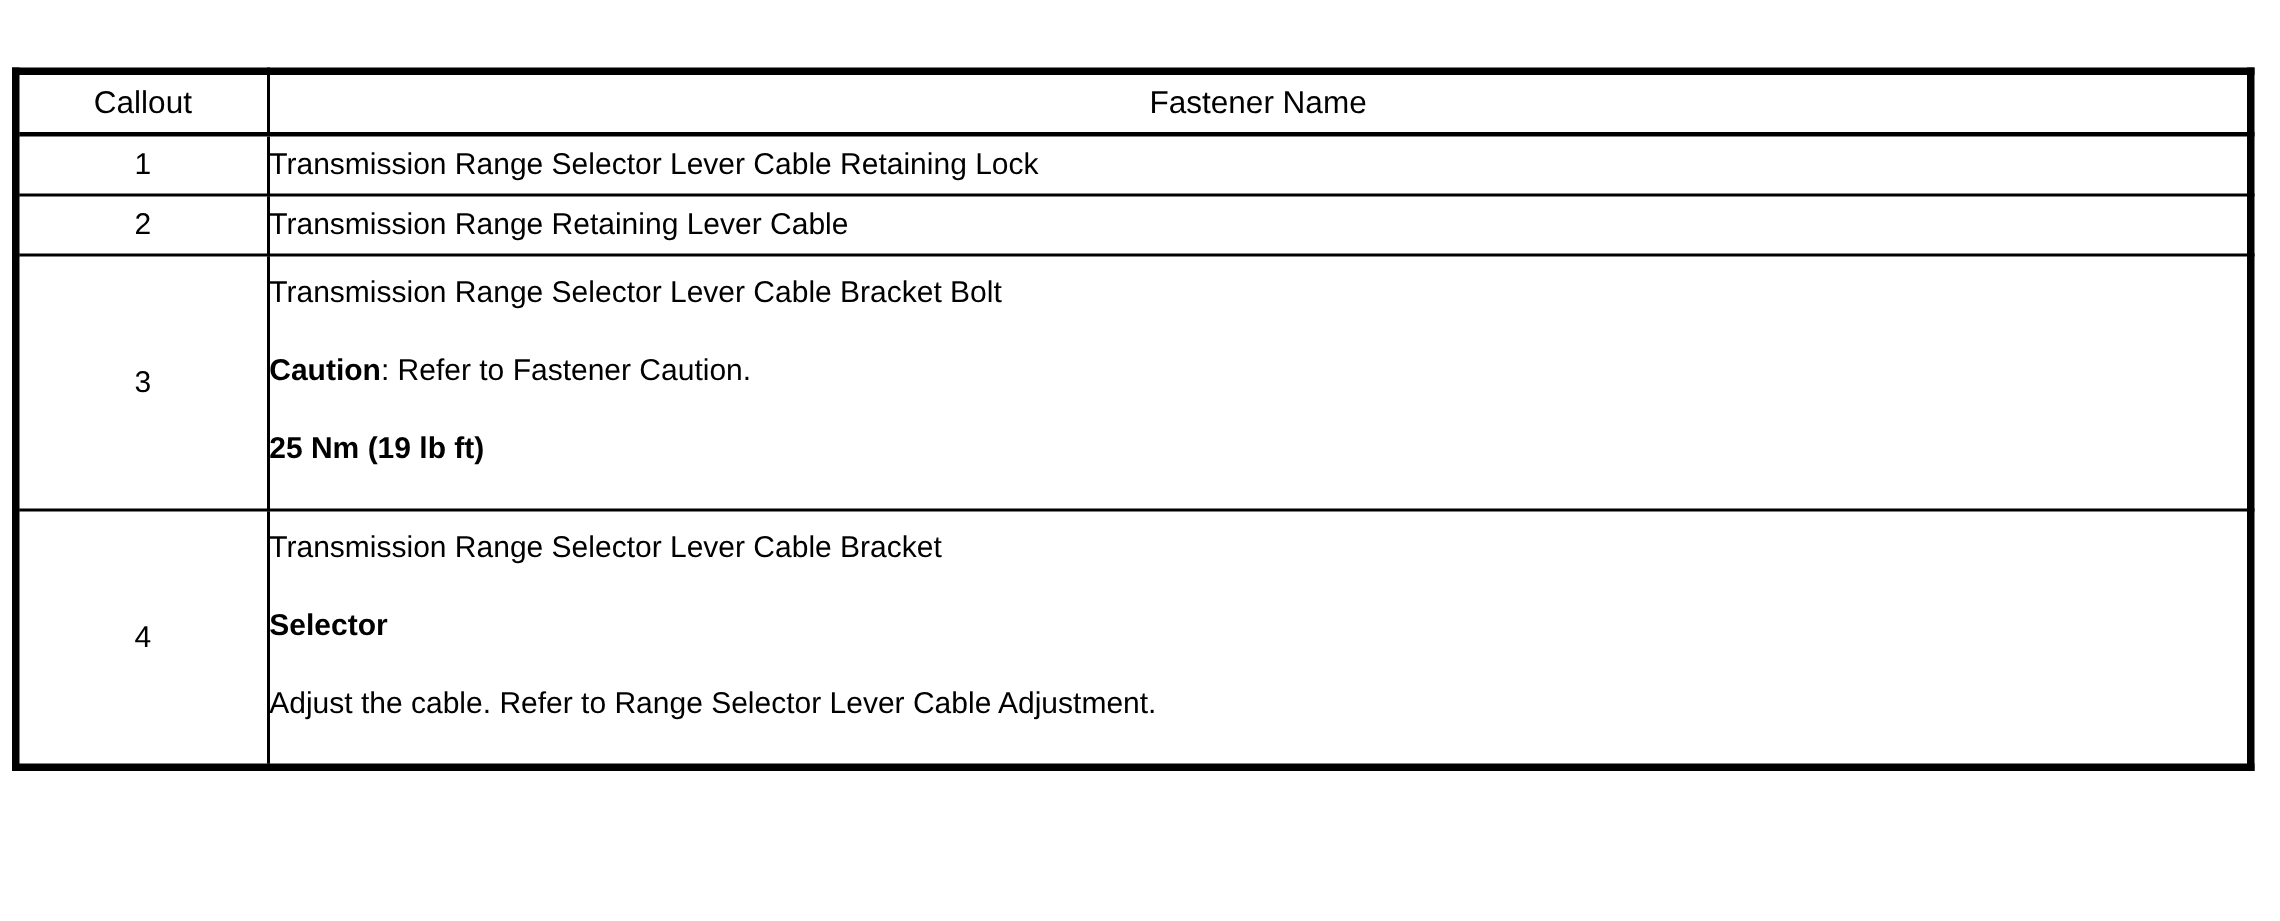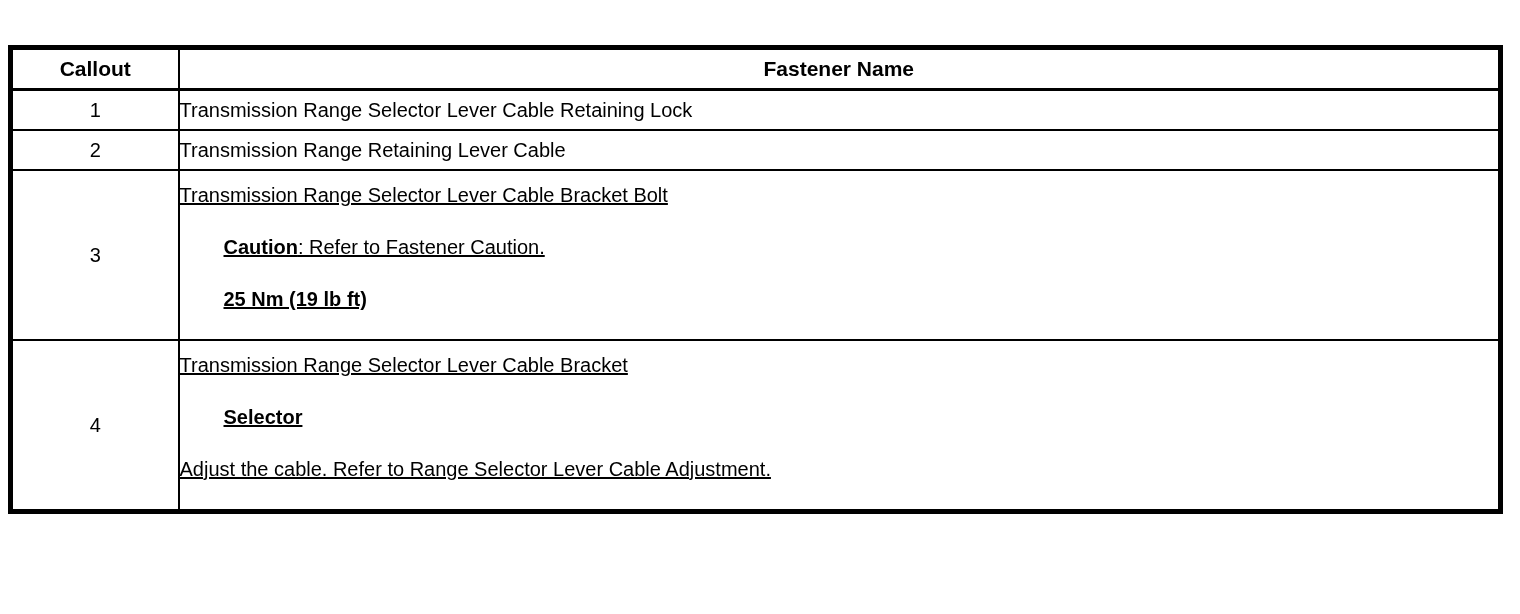--- a/index.html
+++ b/index.html
@@ -39,21 +39,21 @@
   col.col-callout { width: 168px; }
   table.doc-table th,
   table.doc-table td {
     border: 2px solid #000000;
     padding: 0;
     vertical-align: middle;
   }
   tr.header-row th {
     height: 38px;
     font-size: 21px;
-    font-weight: bold;
+    font-weight: normal;
     text-align: center;
     border-bottom: 3px solid #000000;
   }
   tr.prelim-row td {
     height: 124px;
     vertical-align: top;
     padding: 10px 8px 0 12px;
   }
   .prelim-heading {
     font-weight: bold;
@@ -75,27 +75,26 @@
   }
   tr.item-row-tall td.callout-cell {
     vertical-align: middle;
   }
   td.component-cell {
     padding-left: 8px;
     padding-right: 8px;
   }
   tr.item-row-tall td.component-cell {
     padding-top: 12px;
-    text-decoration: underline;
   }
   .cell-para {
     line-height: 24px;
     margin: 0 0 28px 0;
   }
-  .bold { font-weight: bold; margin-left: 44px; }
+  .bold { font-weight: bold; }
 </style>
 </head>
 <body>
 
 <div class="page">
 
 
   <table class="doc-table">
     <colgroup>
       <col class="col-callout">

